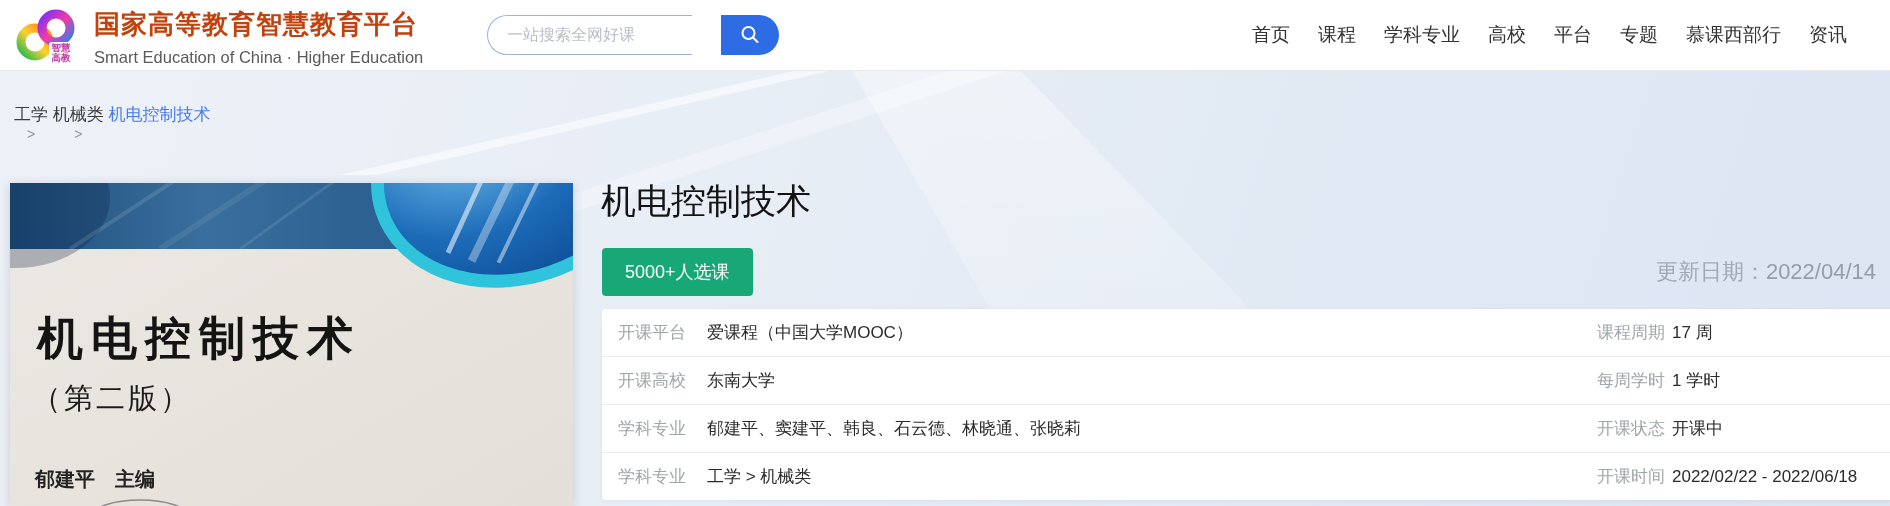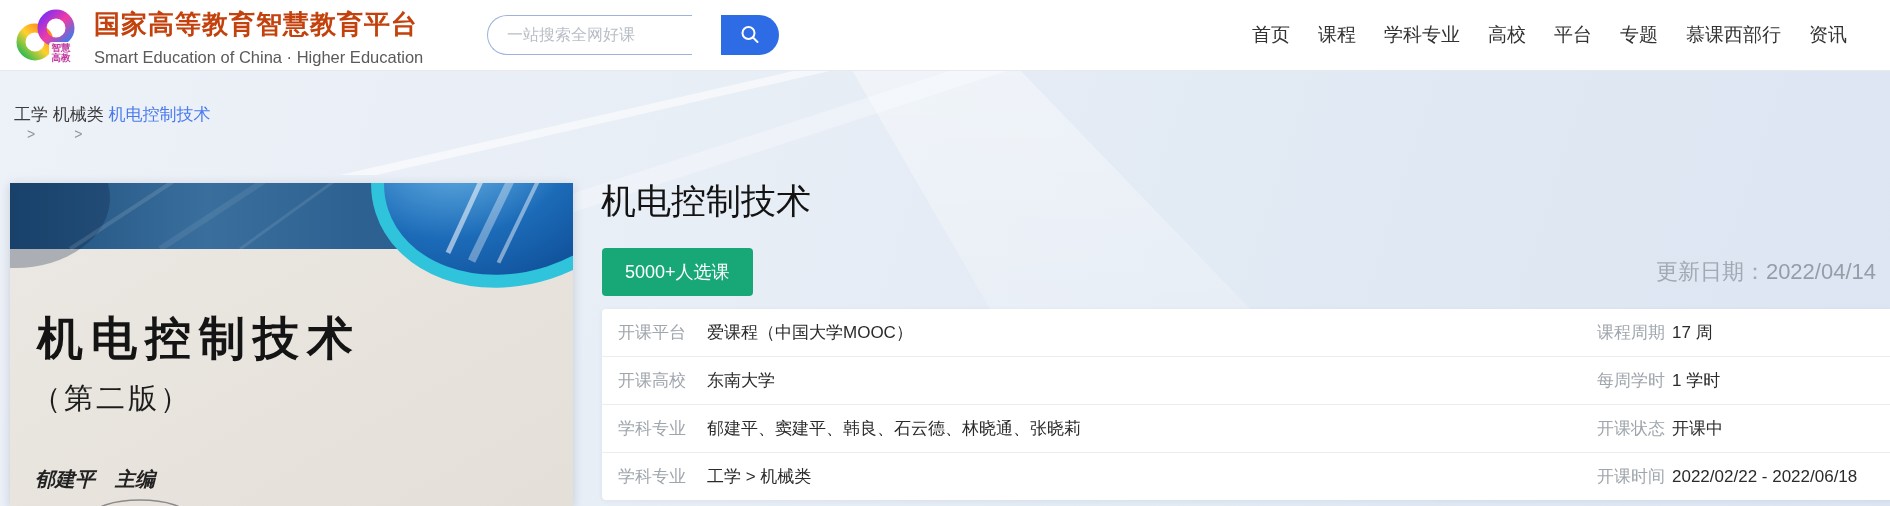--- a/index.html
+++ b/index.html
@@ -40,21 +40,21 @@
   .crumb.last .crumb-label{color:#4a7af0;}
 
   
   .cover{position:absolute;left:10px;top:183px;width:563px;height:323px;z-index:3;
          box-shadow:0 2px 10px rgba(20,40,70,.18);overflow:hidden;background:#eae6e1;}
   .cover svg{position:absolute;left:0;top:0;}
   .cover-title{position:absolute;left:27px;top:125px;font-size:46px;font-weight:700;color:#141414;
          letter-spacing:8px;z-index:2;}
   .cover-edition{position:absolute;left:22px;top:196px;font-size:29px;font-weight:400;color:#1c1c1c;
          letter-spacing:3px;z-index:2;}
-  .cover-author{position:absolute;left:25px;top:283px;font-size:20px;font-weight:600;color:#222;z-index:2;font-style:italic;}
+  .cover-author{position:absolute;left:25px;top:283px;font-size:20px;font-weight:600;color:#222;z-index:2;}
 
   
   .course-title{position:absolute;left:601px;top:178px;margin:0;font-size:35px;font-weight:500;
          color:#141414;z-index:3;}
   .enroll-badge{position:absolute;left:602px;top:248px;height:40px;line-height:40px;padding:4px 23px;
          background:#18a878;color:#fff;font-size:18px;border-radius:4px;z-index:3;}
   .update{position:absolute;right:14px;top:257px;font-size:22px;z-index:3;}
   .update .u-lbl{color:#a2a9b4;}
   .update .u-val{color:#969da8;}
   .info-card{position:absolute;left:602px;top:309px;width:1304px;height:191px;background:#fff;

